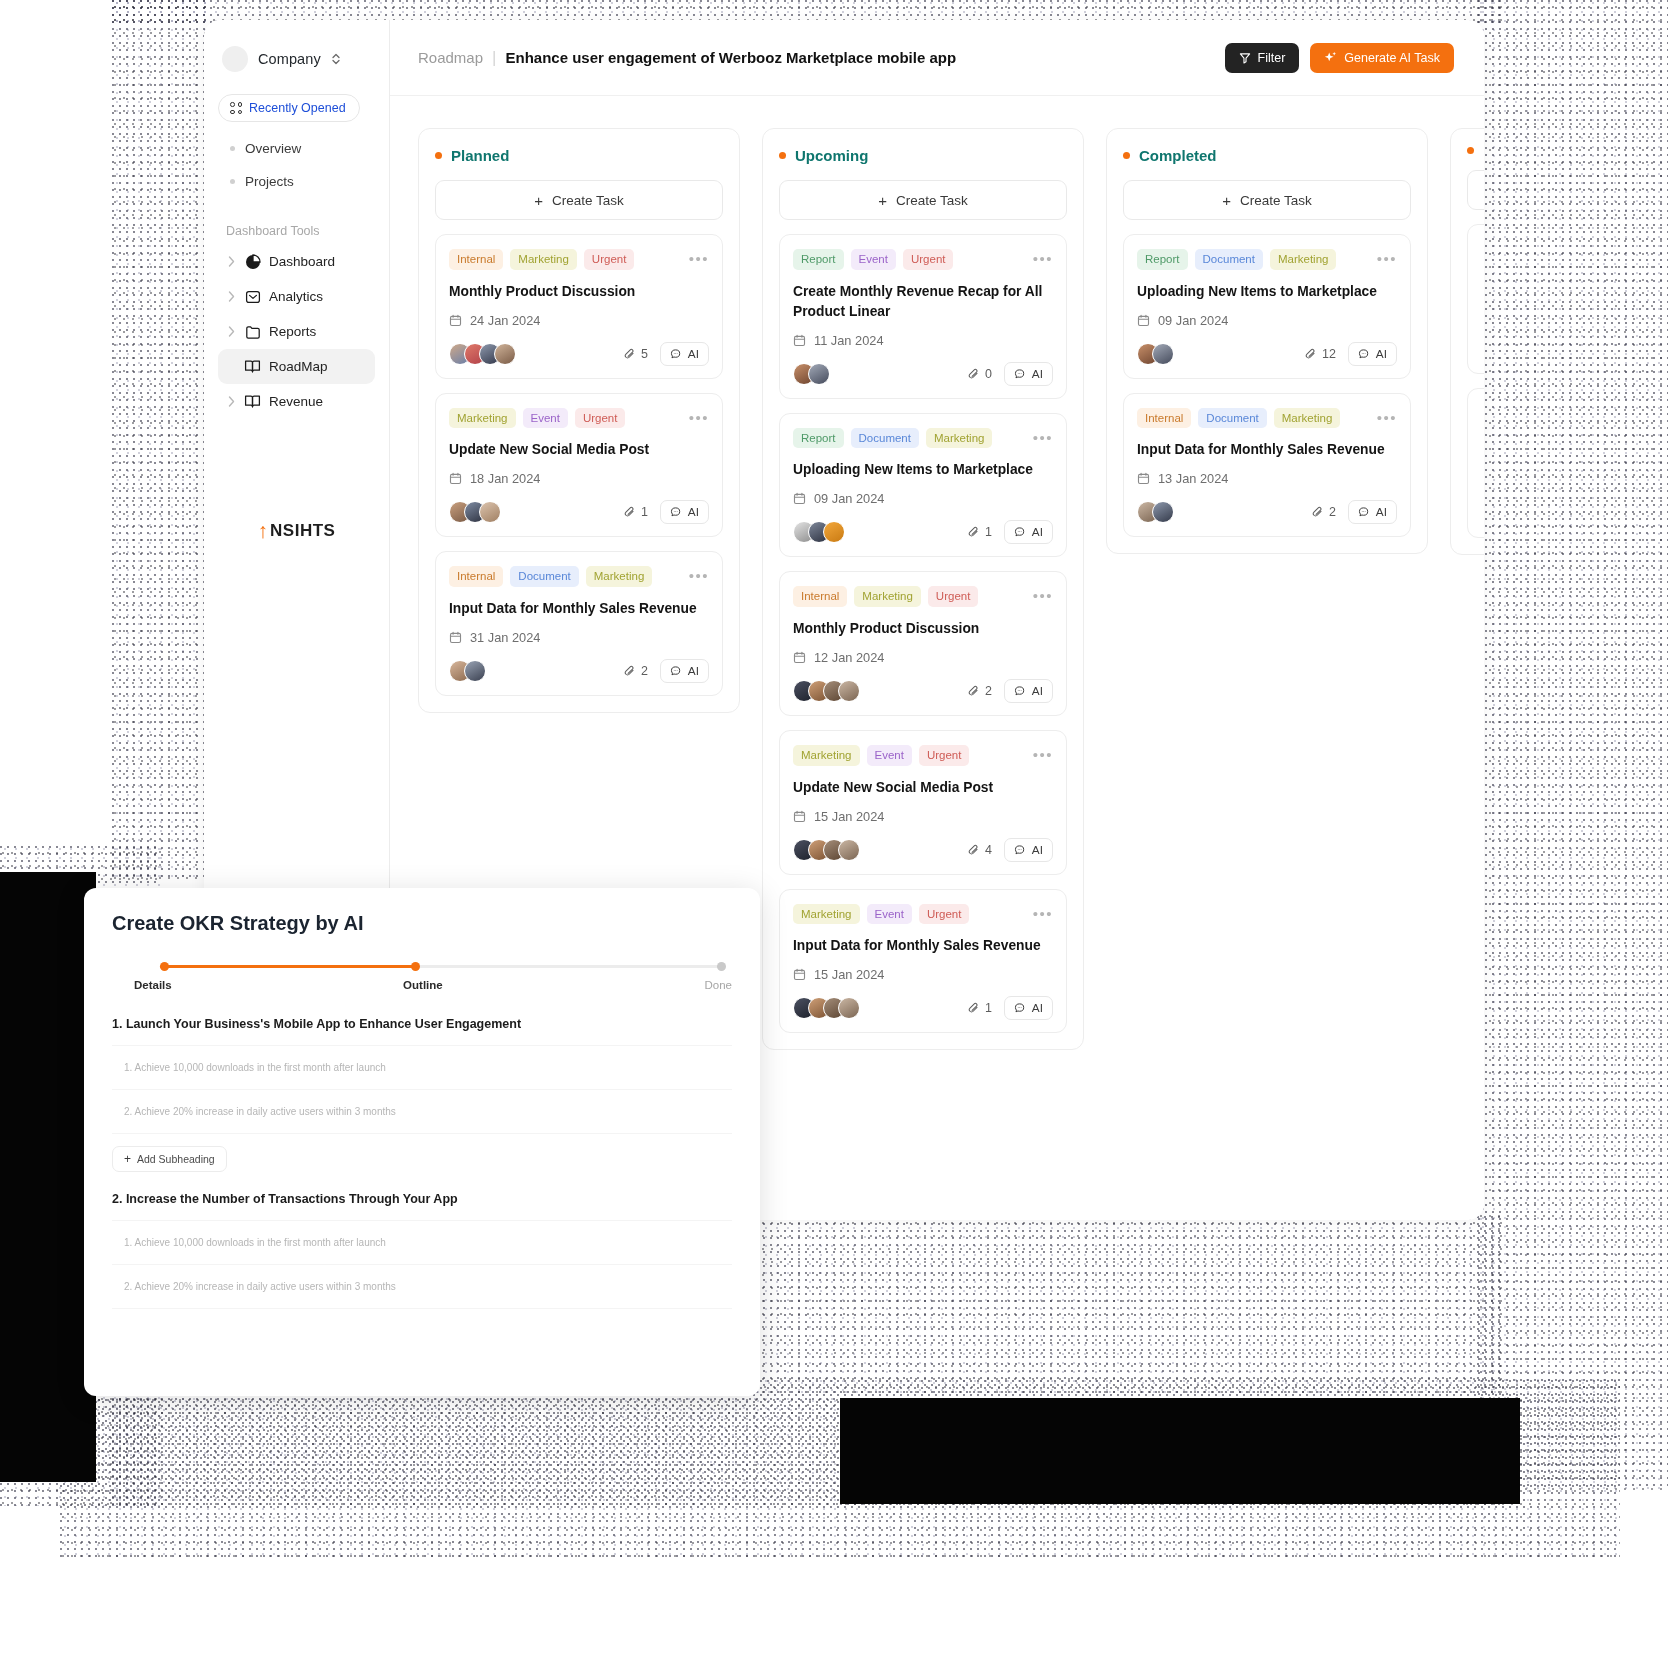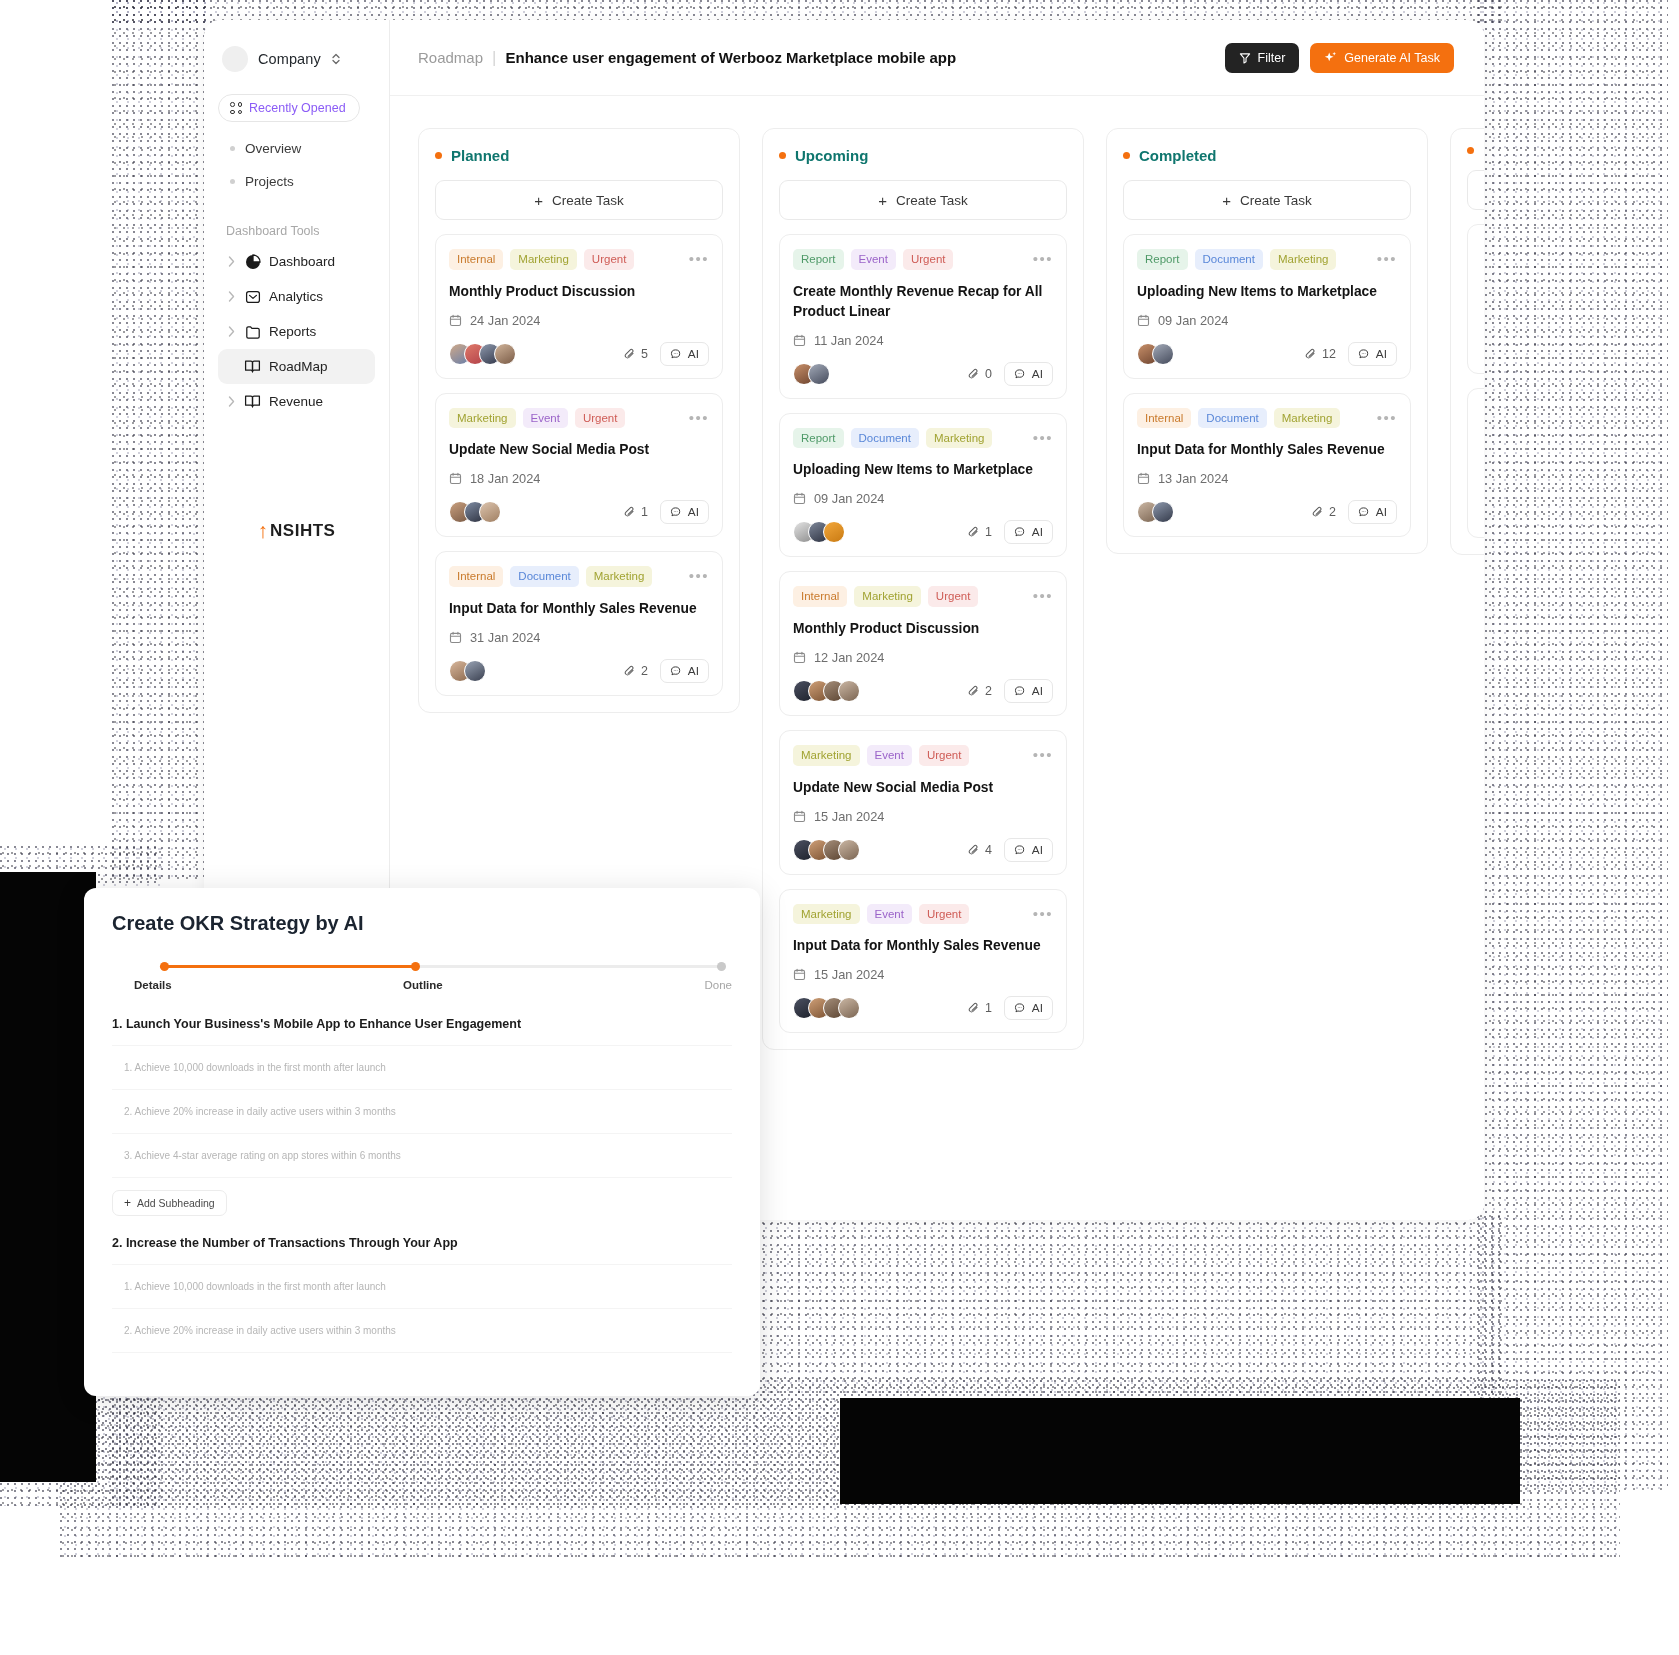--- a/index.html
+++ b/index.html
@@ -58,21 +58,21 @@
   }
   .company-name { font-size: 14.5px; color: #24292e; letter-spacing: .1px;}
   .chev-ud { width: 10px; color: #6a6a6a; font-size: 10px; line-height: 1; }
 
   .recently-opened {
     margin-top: 22px;
     display: inline-flex; align-items: center; gap: 7px;
     border: 1px solid #e6e6e6;
     border-radius: 999px;
     padding: 6px 13px 6px 11px;
-    font-size: 12.5px; color: #8b5cf6;
+    font-size: 12.5px; color: #1d4ed8;
     cursor: pointer;
     background: #fff;
   }
   .ro-icon { width: 12px; height: 12px; position: relative; display:inline-block; }
   .ro-icon i {
     position:absolute; width:4.5px; height:4.5px; border:1.1px solid #333; border-radius:50%;
   }
   .ro-icon i:nth-child(1){left:0;top:0} .ro-icon i:nth-child(2){right:0;top:0}
   .ro-icon i:nth-child(3){left:0;bottom:0} .ro-icon i:nth-child(4){right:0;bottom:0}
 
@@ -927,21 +927,20 @@
     </div>
     <div class="step-labels">
       <span class="step-lbl sp1">Details</span>
       <span class="step-lbl sp2">Outline</span>
       <span class="step-lbl sp3">Done</span>
     </div>
 
     <div class="okr-h">1. Launch Your Business's Mobile App to Enhance User Engagement</div>
     <div class="okr-row first">1. Achieve 10,000 downloads in the first month after launch</div>
     <div class="okr-row">2. Achieve 20% increase in daily active users within 3 months</div>
-    <div class="okr-row">3. Achieve 4-star average rating on app stores within 6 months</div>
     <button class="add-sub">
       <span class="plus" style="font-size:12px">+</span>
       <span>Add Subheading</span>
     </button>
 
     <div class="okr-h" style="margin-top:20px">2. Increase the Number of Transactions Through Your App</div>
     <div class="okr-row first">1. Achieve 10,000 downloads in the first month after launch</div>
     <div class="okr-row">2. Achieve 20% increase in daily active users within 3 months</div>
 
     

